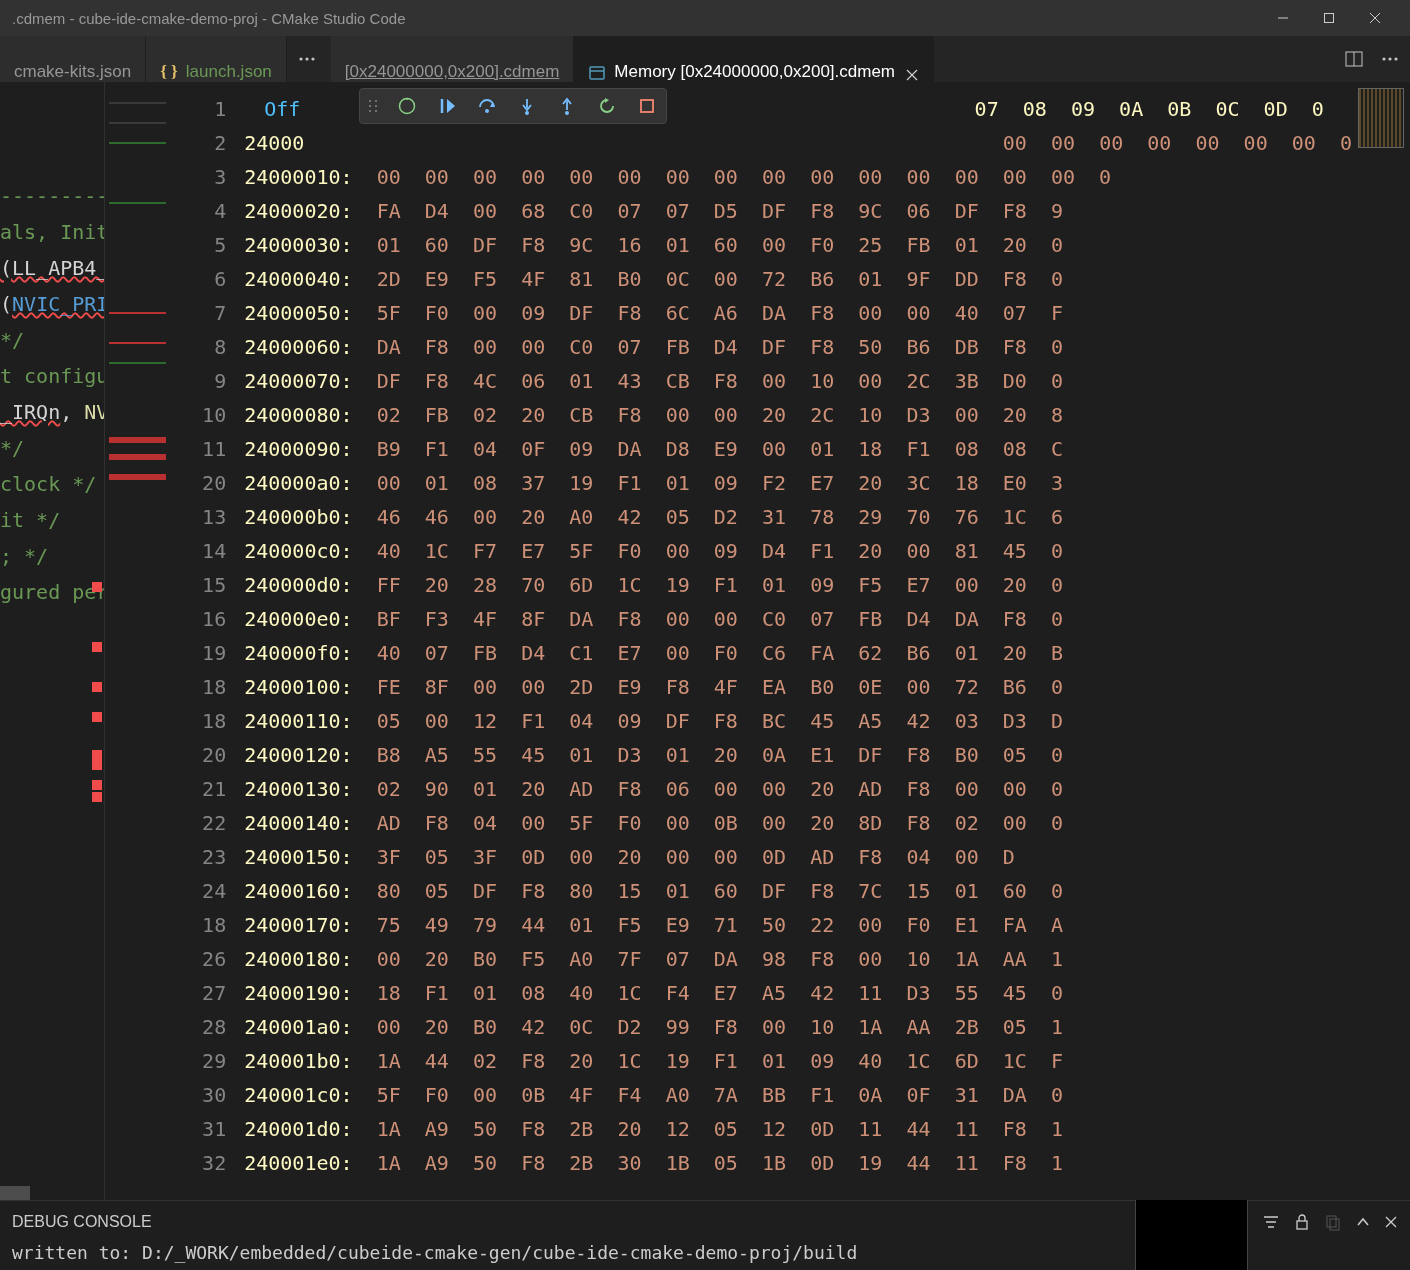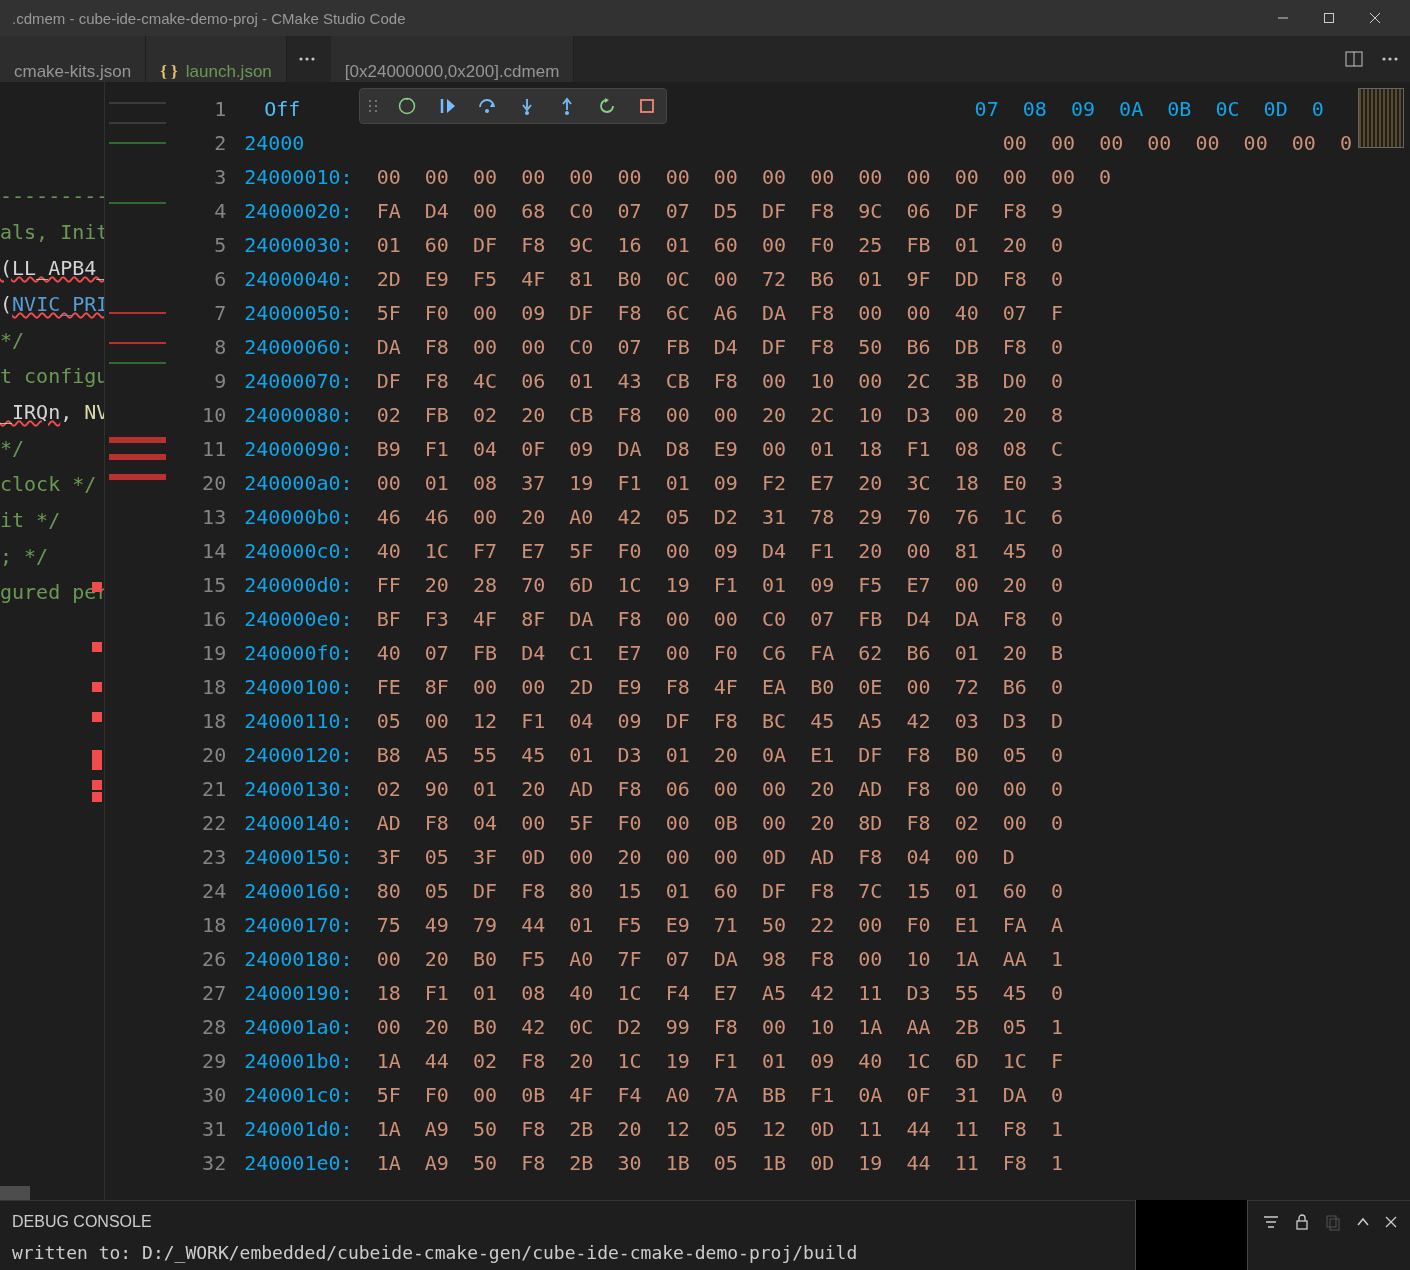--- a/index.html
+++ b/index.html
@@ -114,21 +114,21 @@
   }
   .gutter div { height: 34px; line-height: 34px; }
   .memview {
     flex: 1;
     padding-top: 10px;
     white-space: pre;
     overflow: hidden;
     position: relative;
   }
   .memrow { height: 34px; line-height: 34px; }
-  .addr { color: #0ea5e9; }
+  .addr { color: #fef9c3; }
   .hex  { color: #CE9178; }
   .offhdr { color: #4FC1FF; padding-left: 20px;}
   .mem-overview {
     width: 58px;
     background: #1e1e1e;
     position: relative;
   }
   .mem-overview .ov-box {
     position: absolute; top: 6px; left: 6px; right: 6px; height: 60px;
     border: 1px solid #666;
@@ -210,22 +210,37 @@
     <span class="icon" style="color:#e8c26a;font-weight:bold;font-family:Consolas">{ }</span>
     <span>launch.json</span>
   </div>
   <div class="more-dots">
     <svg width="20" height="20">
         <circle cx="4" cy="10" r="1.6" fill="#c5c5c5"></circle>
         <circle cx="10" cy="10" r="1.6" fill="#c5c5c5"></circle>
         <circle cx="16" cy="10" r="1.6" fill="#c5c5c5"></circle>
       </svg>
   </div>
-  <div class="tab" style="margin-left:4px;">
+  <div class="tab" style="margin-left:4px;text-decoration:underline;">
     <span>[0x24000000,0x200].cdmem</span>
+  </div>
+  <div class="tab active">
+    <span class="icon">
+      <svg width="18" height="18">
+          <rect x="2" y="3" width="14" height="12" rx="1" stroke="#519aba" fill="none" stroke-width="1.5"></rect>
+          <line x1="2" y1="7" x2="16" y2="7" stroke="#519aba" stroke-width="1.5"></line>
+        </svg>
+    </span>
+    <span>Memory [0x24000000,0x200].cdmem</span>
+    <span class="close">
+      <svg width="14" height="14">
+          <line x1="2" y1="2" x2="12" y2="12" stroke="#ccc" stroke-width="1.3"></line>
+          <line x1="12" y1="2" x2="2" y2="12" stroke="#ccc" stroke-width="1.3"></line>
+        </svg>
+    </span>
   </div>
   <div class="tab-actions">
     <span>
       <svg width="20" height="20">
           <rect x="2" y="3" width="16" height="14" stroke="#c5c5c5" fill="none"></rect>
           <line x1="10" y1="3" x2="10" y2="17" stroke="#c5c5c5"></line>
         </svg>
     </span>
     <span>
       <svg width="20" height="20">

